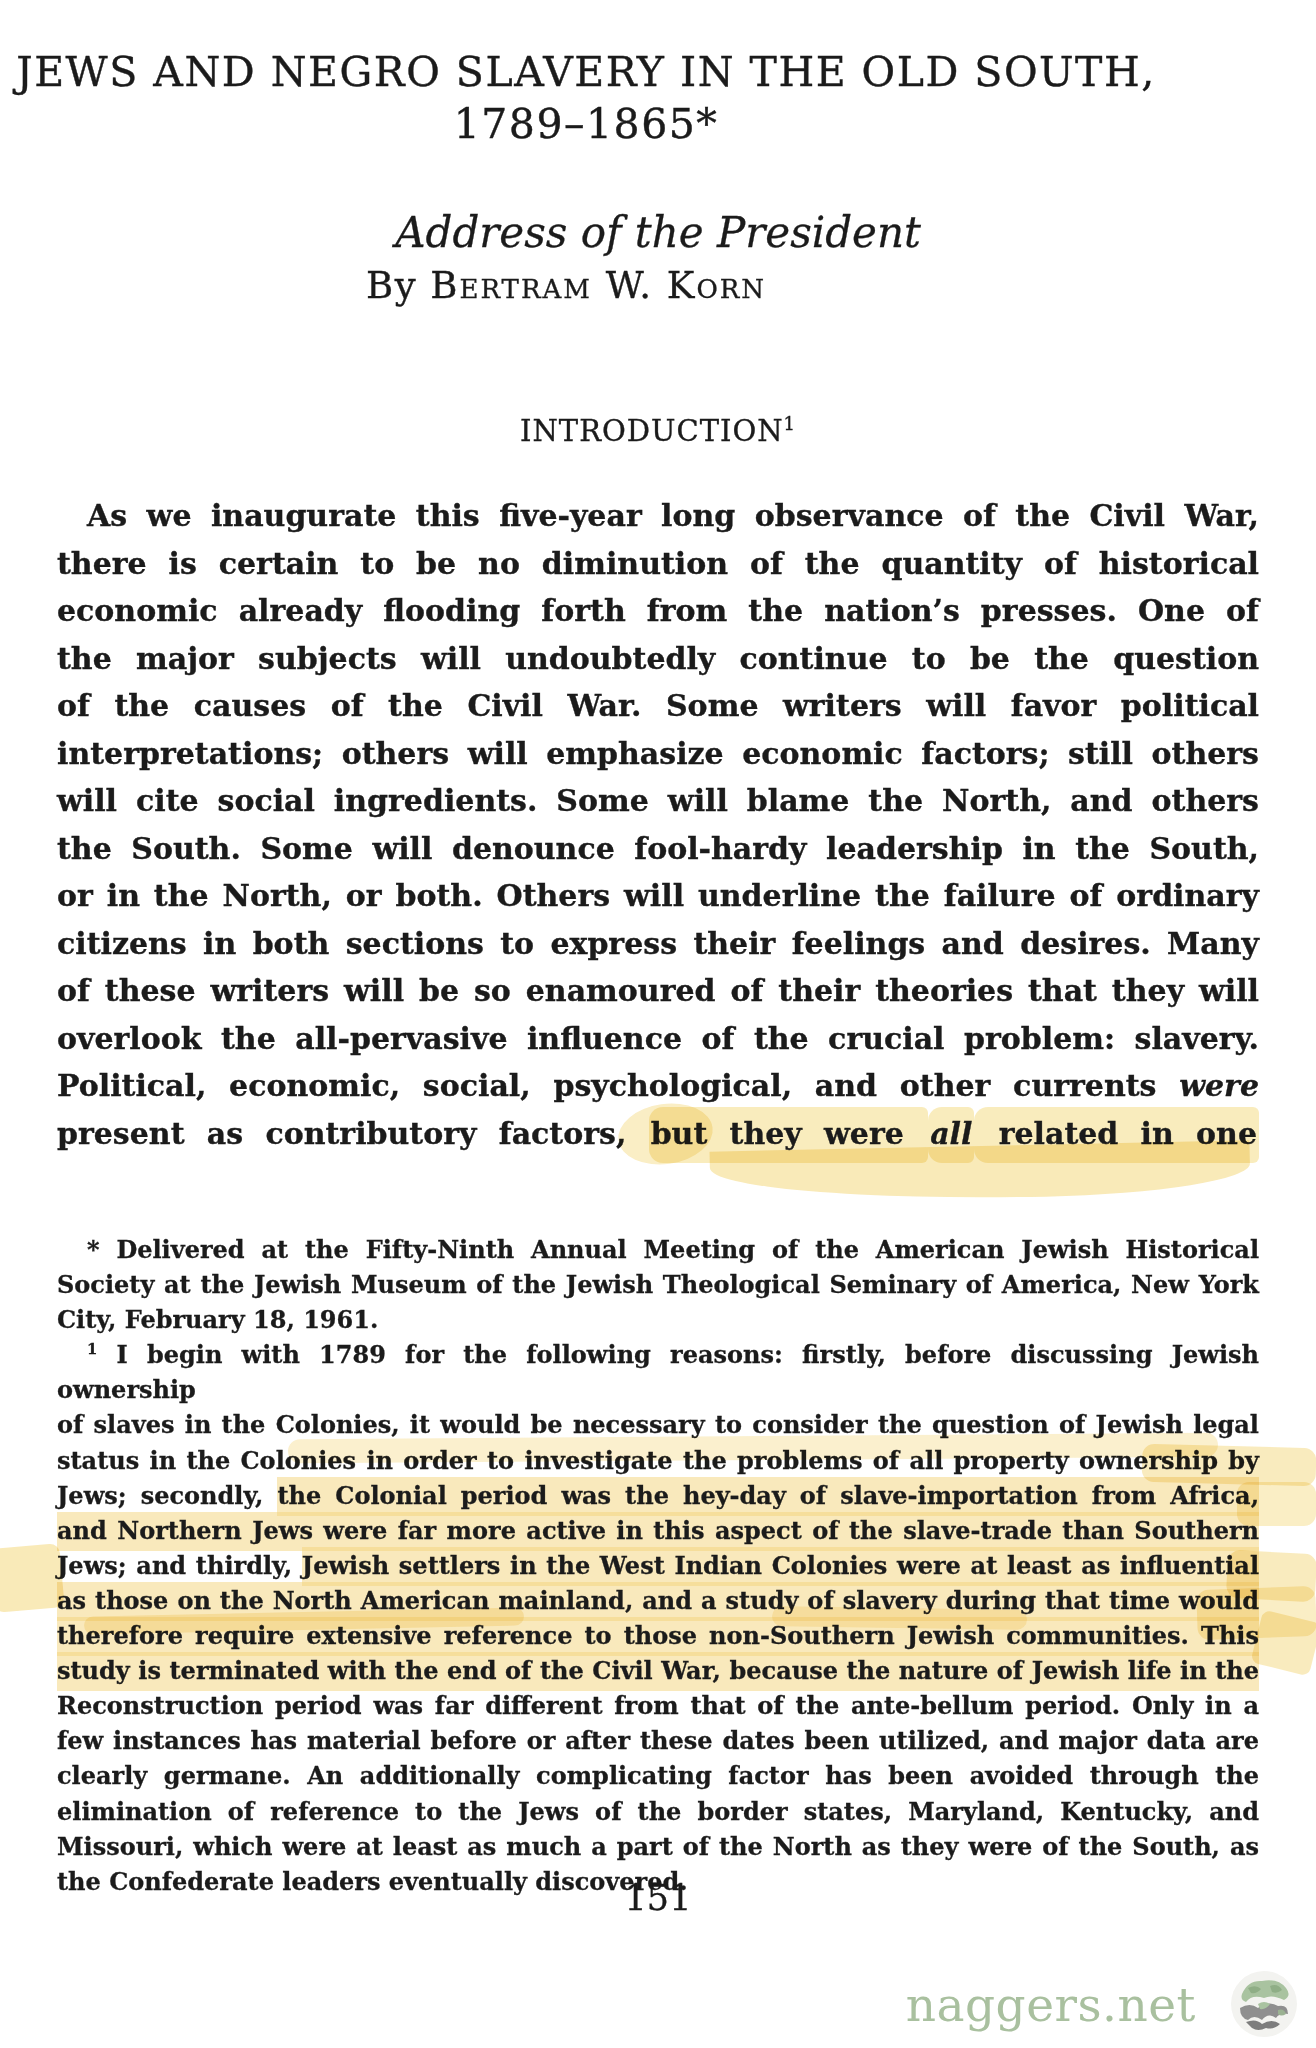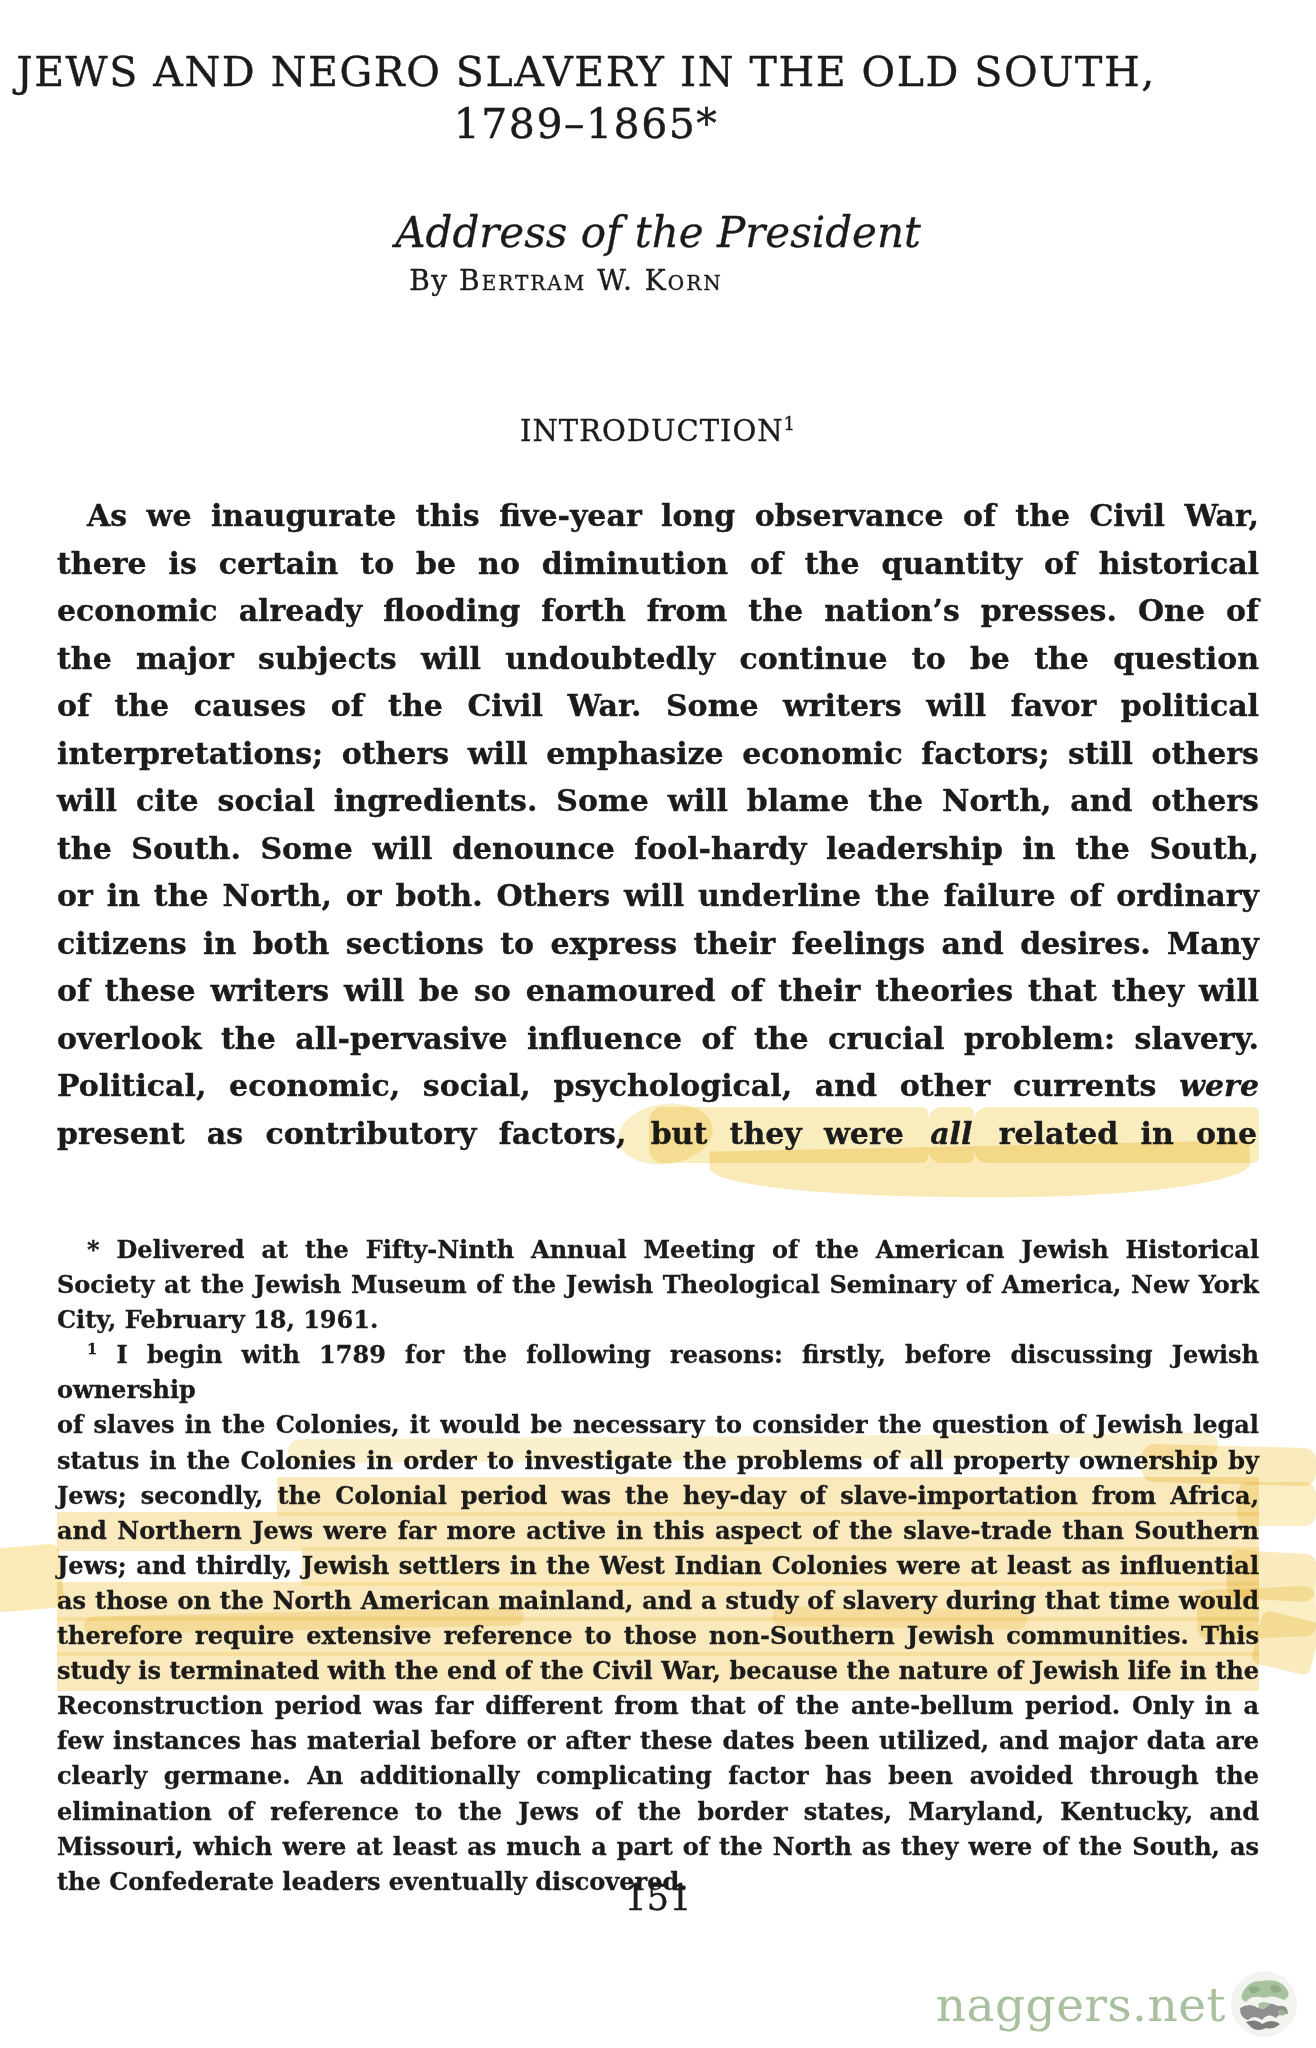--- a/index.html
+++ b/index.html
@@ -20,21 +20,21 @@
     white-space:nowrap;
   }
   #title-line1{top:48px;}
   #title-line2{top:100px;}
   #subtitle{
     top:178px;left:0;width:1316px;text-align:center;
     font-size:42px;font-style:italic;margin-top:30px;-webkit-text-stroke:.3px #1b1b1b;
   }
   #byline{
     top:264px;left:0;width:1132px;text-align:center;
-    font-size:28px;letter-spacing:1.5px;-webkit-text-stroke:.35px #1b1b1b;
+    font-size:37px;letter-spacing:1.5px;-webkit-text-stroke:.35px #1b1b1b;
   }
   #byline .sc{font-variant:small-caps;letter-spacing:2px;}
   #section-heading{
     top:414px;left:0;width:1316px;text-align:center;
     font-size:29px;letter-spacing:1px;-webkit-text-stroke:.35px #1b1b1b;
   }
   .sup{vertical-align:super;font-size:62%;line-height:0;}
   
   #body-text{
     top:492px;left:57px;width:1202px;
@@ -69,21 +69,21 @@
   .b5 {left:1197px;top:1588px;width:119px;height:50px;transform:rotate(-2deg);opacity:.45;}
   .b9 {left:84px;top:1612px;width:440px;height:18px;transform:rotate(-1.2deg);opacity:.38;}
   .b10{left:772px;top:1608px;width:255px;height:20px;transform:rotate(.8deg);opacity:.33;}
   .b6 {left:1256px;top:1616px;width:60px;height:54px;transform:rotate(14deg);border-radius:8px;opacity:.5;}
   
   #page-number{
     top:1878px;left:0;width:1316px;text-align:center;
     font-size:35px;-webkit-text-stroke:.3px #1b1b1b;
   }
   #watermark{
-    top:1968px;right:16px;display:flex;align-items:center;gap:2px;z-index:2;
+    top:1968px;right:16px;display:flex;align-items:center;gap:32px;z-index:2;
   }
   #watermark-text{
     font-size:47px;color:#a9c09f;letter-spacing:.5px;
     font-family:"DejaVu Serif","Liberation Serif",serif;
   }
   #watermark-logo{width:72px;height:72px;}
 </style>
 </head>
 <body>
 

